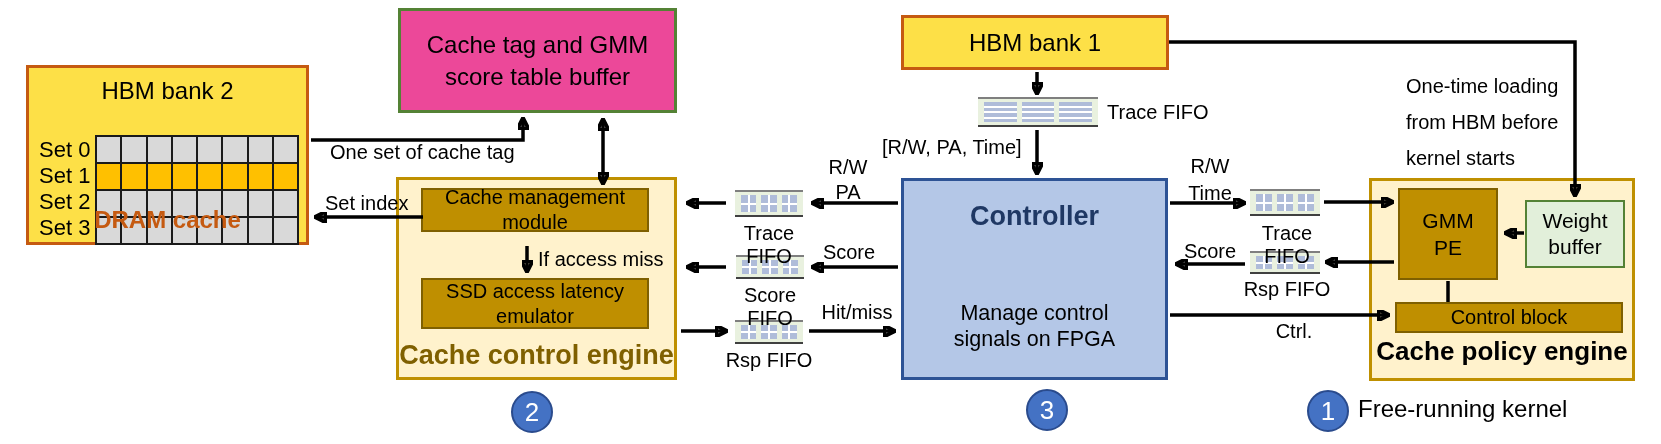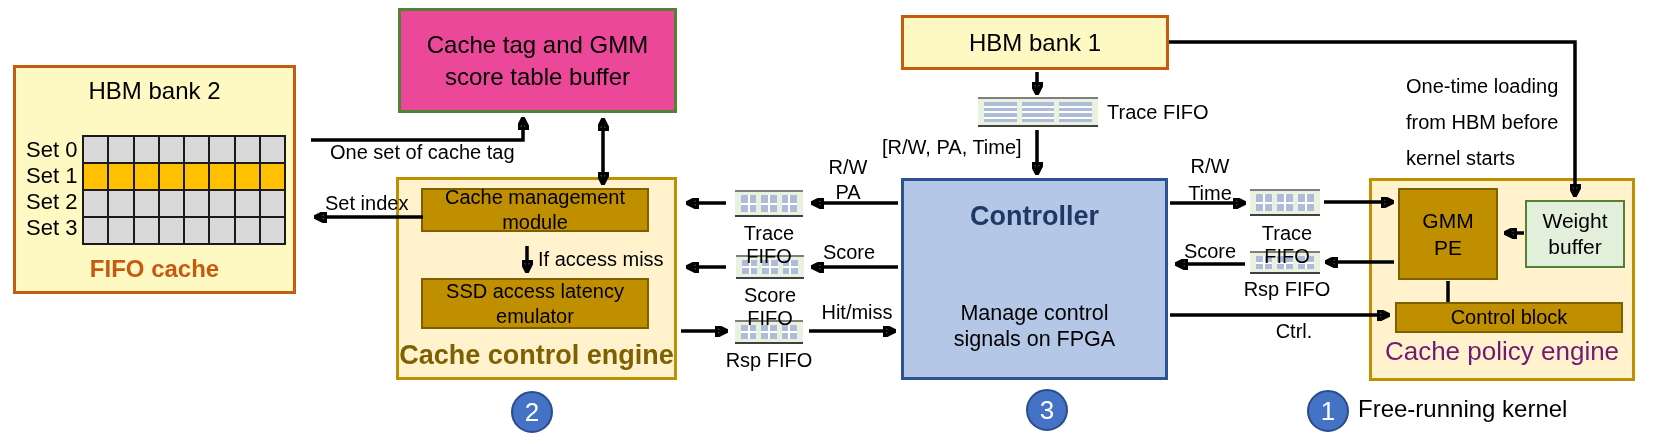--- a/index.html
+++ b/index.html
@@ -6,27 +6,27 @@
   #canvas{
     position:relative;width:1661px;height:444px;background:#ffffff;overflow:hidden;
     font-family:"Liberation Sans",sans-serif;color:#000;
   }
   .abs{position:absolute;box-sizing:border-box;}
   .pre{white-space:pre-line;}
   .ctr{text-align:center;}
   .flexc{display:flex;align-items:center;justify-content:center;}
 
   
-  .peach{background:#fef9c3;border:3px solid #C55A11;}
+  .peach{background:#fde047;border:3px solid #C55A11;}
   .greenbox{background:#ec4899;border:3px solid #548235;}
   .goldframe{background:#FFF2CC;border:3px solid #BF9000;}
   .bluebox{background:#B4C7E7;border:3px solid #2E5395;}
   .goldmod{background:#BF8F00;border:2px solid #7F6000;}
 
-  #hbm2{left:13px;top:65px;width:283px;height:229px;}
+  #hbm2{left:26px;top:65px;width:283px;height:180px;}
   #hbm2-title{left:0;top:9px;width:100%;font-size:24px;}
   .setlbl{left:10px;width:58px;height:26px;font-size:22px;line-height:26px;}
   #dram-grid{left:66px;top:67px;width:204px;height:110px;border:2px solid #1a1a1a;background:#1a1a1a;
     display:grid;grid-template-columns:repeat(8,1fr);grid-template-rows:repeat(4,1fr);gap:2px;}
   #dram-caption{left:0;bottom:8px;width:100%;font-size:24px;font-weight:bold;color:#C55A11;}
 
   #tagbuf{left:398px;top:8px;width:279px;height:105px;font-size:24px;line-height:1.33;}
 
   #engine{left:396px;top:177px;width:281px;height:203px;}
   #mgmt{left:22px;top:8px;width:228px;height:44px;font-size:20px;line-height:1.25;}
@@ -37,21 +37,21 @@
   #controller{left:901px;top:178px;width:267px;height:202px;}
   #controller-title{left:0;top:20px;width:100%;font-size:27px;font-weight:bold;color:#1F3864;}
   #controller-sub{left:0;top:88px;width:100%;font-size:21.5px;line-height:1.2;margin-top:32px;}
 
   #hbm1{left:901px;top:15px;width:268px;height:55px;font-size:24px;}
 
   #policy{left:1369px;top:178px;width:266px;height:203px;}
   #gmm{left:26px;top:7px;width:100px;height:92px;font-size:21px;line-height:1.3;}
   #weight{left:153px;top:19px;width:100px;height:68px;background:#E2EFDA;border:2.5px solid #548235;font-size:21px;line-height:1.25;}
   #cblock{left:23px;top:121px;width:228px;height:31px;font-size:20px;}
-  #policy-title{left:0;bottom:11px;width:100%;font-size:26px;font-weight:normal;color:#701a75;text-align:center;}
+  #policy-title{left:0;bottom:11px;width:100%;font-size:26px;font-weight:bold;color:#000000;text-align:center;}
 
   
   .fifo{background:#E9F1DF;border-top:2px solid #7F7F7F;border-bottom:2px solid #404040;
     display:flex;gap:5px;padding:3px 6px;}
   .fgroup{flex:1;display:grid;grid-template-columns:1fr 1fr;grid-template-rows:1fr 1fr;gap:2px;background:#fff;}
   .fifo-lg .fgroup{grid-template-columns:1fr;grid-template-rows:repeat(4,1fr);}
   .fcell{background:#AFBCD9;}
   #fifo-mid-trace{left:735px;top:190px;width:68px;height:27px;}
   #fifo-mid-score{left:736px;top:255px;width:68px;height:24px;}
   #fifo-mid-rsp{left:735px;top:320px;width:68px;height:24px;}
@@ -129,21 +129,21 @@
         <div style="background: rgb(217, 217, 217);"></div>
         <div style="background: rgb(217, 217, 217);"></div>
         <div style="background: rgb(217, 217, 217);"></div>
         <div style="background: rgb(217, 217, 217);"></div>
         <div style="background: rgb(217, 217, 217);"></div>
         <div style="background: rgb(217, 217, 217);"></div>
         <div style="background: rgb(217, 217, 217);"></div>
         <div style="background: rgb(217, 217, 217);"></div>
         <div style="background: rgb(217, 217, 217);"></div>
       </div>
-    <div id="dram-caption" class="abs ctr">FIFO cache</div>
+    <div id="dram-caption" class="abs ctr">DRAM cache</div>
   </div>
 
   <div id="tagbuf" class="abs greenbox flexc ctr pre">Cache tag and GMM
 score table buffer</div>
 
   <div id="engine" class="abs goldframe">
     <div id="mgmt" class="abs goldmod flexc ctr pre">Cache management
 module</div>
     <div id="ssd" class="abs goldmod flexc ctr pre">SSD access latency
 emulator</div>

